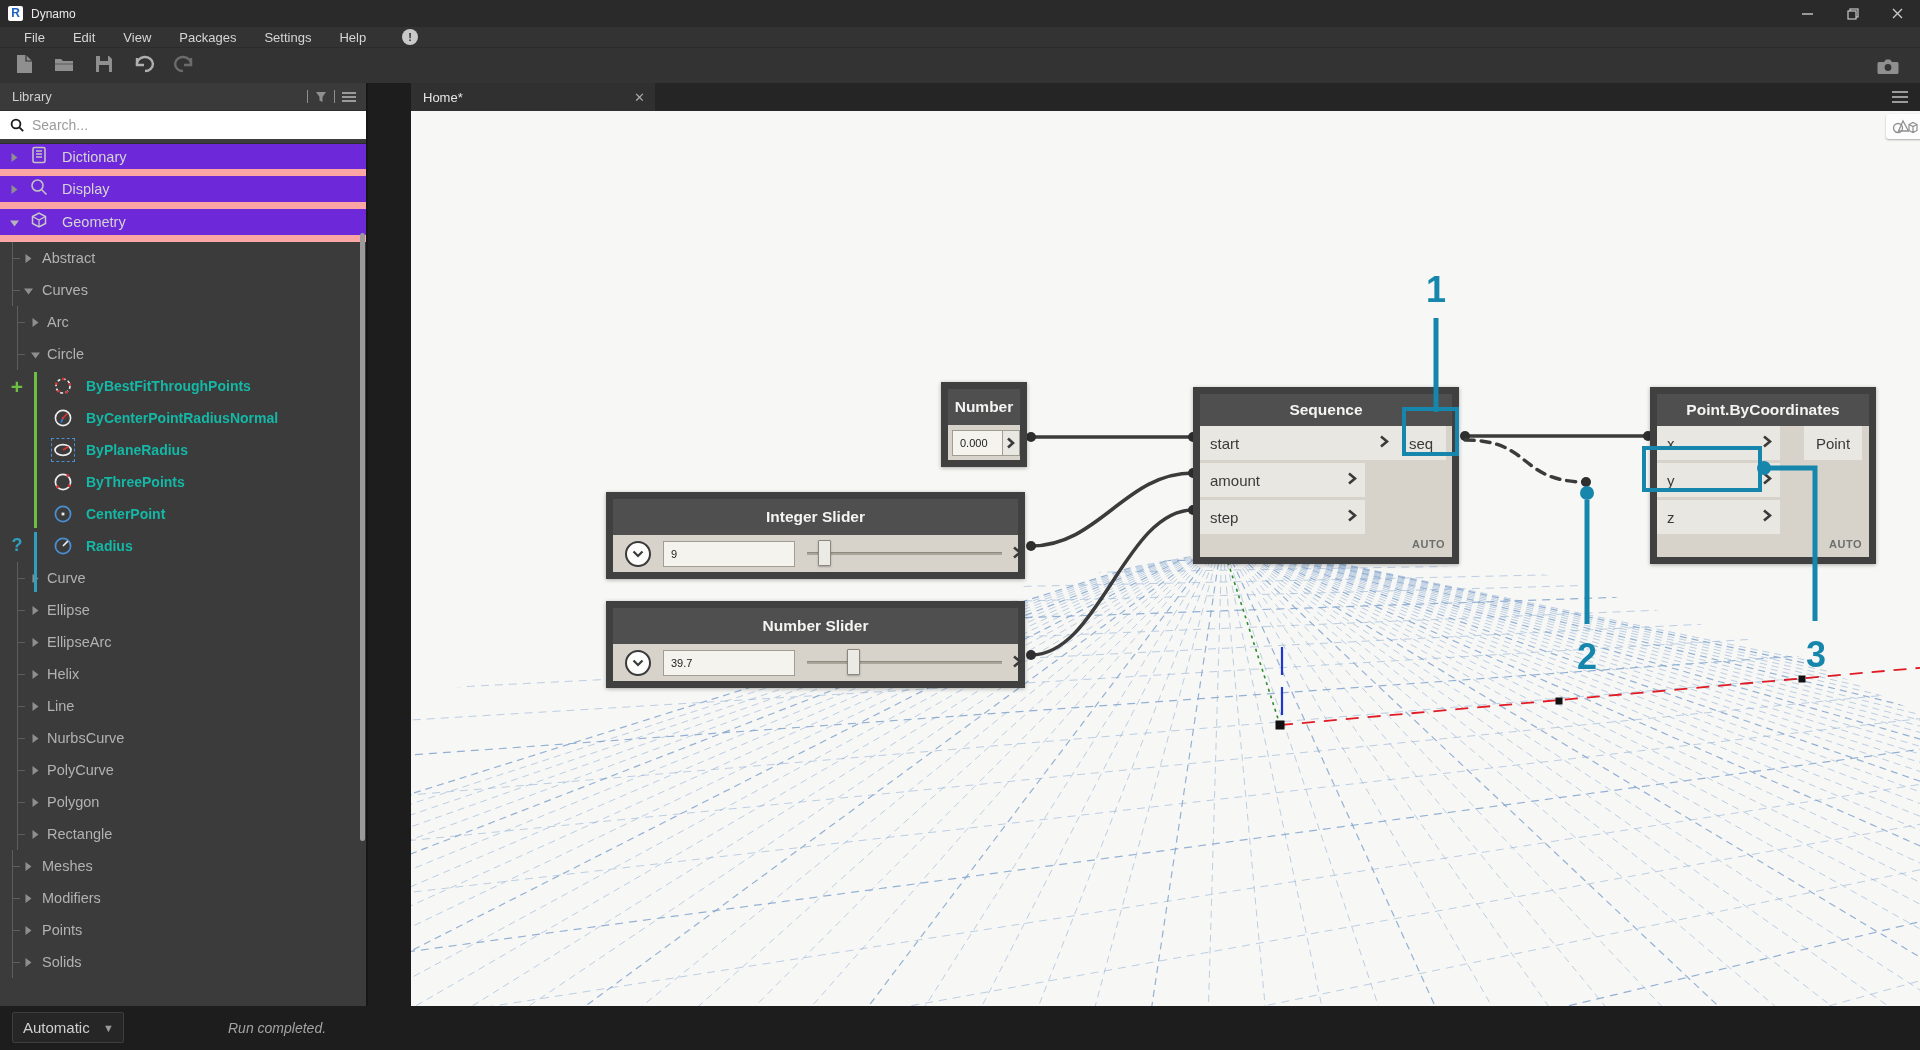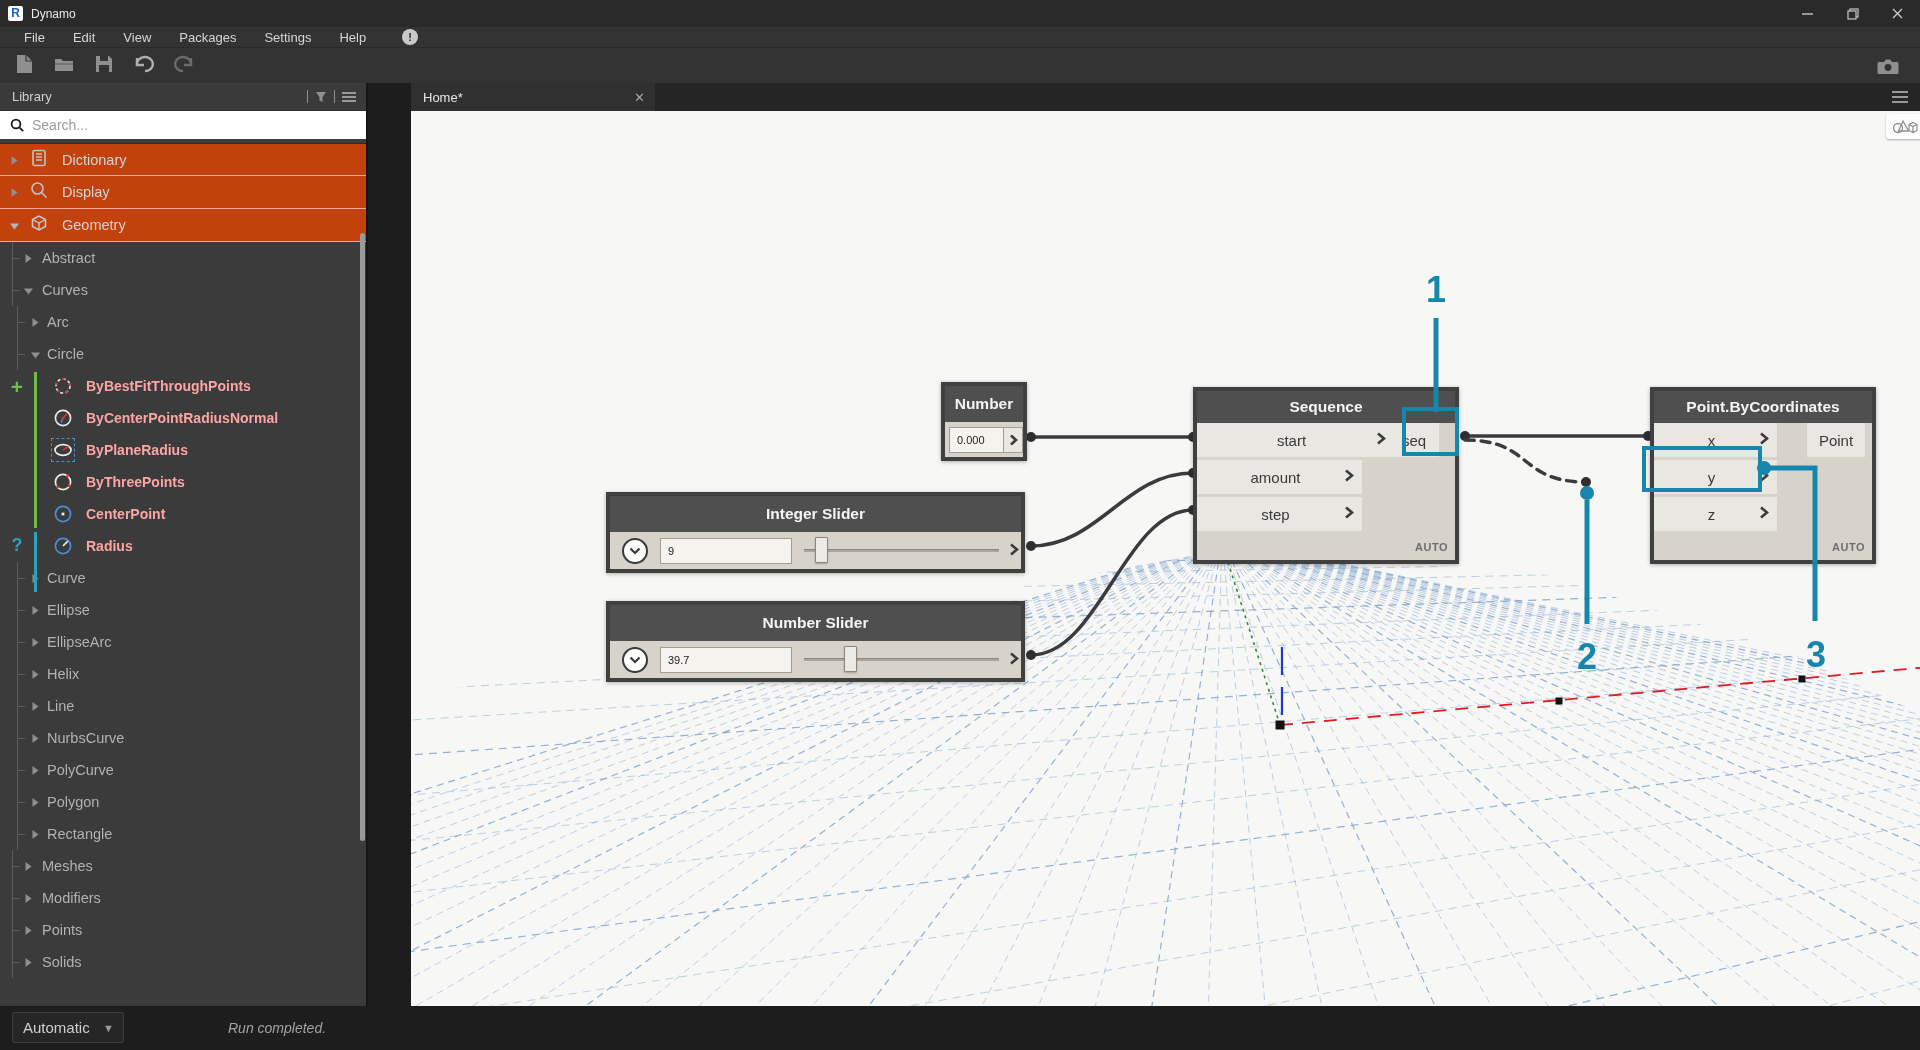--- a/index.html
+++ b/index.html
@@ -29,51 +29,51 @@
   .lib-title { color:#cfcfcf; font-size:13px; margin-left:12px; }
   .lib-tools { margin-left:auto; margin-right:10px; display:flex; align-items:center; gap:7px; }
   .pipe { width:1px; height:13px; background:#8f8f8f; }
   .search-row { height:28px; background:#ffffff; display:flex; align-items:center; }
   .search-row svg { margin-left:10px; }
   .search-input { border:none; outline:none; flex:1; font-size:14px; color:#333; margin-left:8px;
     font-family:"Liberation Sans", sans-serif; }
   .search-input::placeholder { color:#9b9b9b; }
   .tree { position:relative; flex:1; overflow:hidden; padding-top:4px; }
   .trow { position:relative; display:flex; align-items:center; }
-  .trow.cat { height:33px; background:#c2410c; border-bottom:1px solid #fca5a5; }
+  .trow.cat { height:33px; background:#6d28d9; border-bottom:7px solid #fca5a5; }
   .trow.cat:first-child { border-top:1px solid #2c2c2c; }
   .trow.sub, .trow.leaf { height:32px; }
   .cat-arrow { position:absolute; left:10px; }
   .cat-icon { position:absolute; left:30px; top:50%; transform:translateY(-50%); }
   .cat-label { position:absolute; left:62px; font-size:14.5px; color:#d4d4d4; }
   .sub-label { font-size:14.5px; color:#b2b2b2; position:absolute; }
   .vline { position:absolute; width:1px; background:#5d5d5d; top:0; bottom:0; }
   .htick { position:absolute; height:1px; background:#5d5d5d; top:50%; }
   .leaf-icon { position:absolute; left:52px; top:50%; transform:translateY(-50%); width:22px; height:22px;
     display:flex; align-items:center; justify-content:center; }
   .leaf-icon.sel { outline:1px dashed #4a8fd2; }
-  .leaf-label { position:absolute; left:86px; font-size:14px; font-weight:bold; color:#fca5a5; }
+  .leaf-label { position:absolute; left:86px; font-size:14px; font-weight:bold; color:#14b8a6; }
   .accent-bar { position:absolute; width:3px; left:34px; }
   .group-marker { position:absolute; left:9px; font-weight:bold; width:16px; text-align:center; }
   .scroll-thumb { position:absolute; right:1px; top:150px; width:5px; height:608px; background:#9a9a9a; border-radius:3px; }
 
   
   .workspace { flex:1; display:flex; flex-direction:column; position:relative; }
   .tabbar { height:28px; background:#252525; display:flex; align-items:center; position:relative;}
   .tab { width:244px; height:28px; background:#303030; display:flex; align-items:center; position:relative;}
   .tab-label { color:#e6e6e6; font-size:13px; margin-left:12px; }
   .tab-close { position:absolute; right:10px; color:#a8a8a8; font-size:13px; }
   .tabbar-menu { position:absolute; right:12px; display:flex; flex-direction:column; gap:3px; }
   .tabbar-menu span { display:block; width:16px; height:2px; background:#9a9a9a; }
   .canvas { position:relative; flex:1; background:#f7f7f6; overflow:hidden; }
   .canvas svg.layer { position:absolute; left:0; top:0; pointer-events:none; }
 
   
-  .node { position:absolute; border:4px solid #404040; background:#d7d3cb;
-    box-shadow:0 1px 4px rgba(0,0,0,.3); z-index:3;text-align:center; }
+  .node { position:absolute; border:7px solid #404040; background:#d7d3cb;
+    box-shadow:0 1px 4px rgba(0,0,0,.3); z-index:3; }
   .node-header { height:32px; background:#4f4f4f; color:#f4f4f2; font-weight:bold; font-size:15.5px;
     display:flex; align-items:center; justify-content:center; }
   .node.small .node-header { height:36px; }
   .vrow { position:relative; height:35px; display:flex; align-items:center; }
   .vbox { background:#f5f3ee; border:1px solid #a29d92; height:26px; display:flex; align-items:center;
     padding-left:7px; font-size:11px; color:#222; }
   .portbox { background:#e9e7e1; border:1px solid #a29d92; border-left:none; height:26px;
     display:flex; align-items:center; justify-content:center; }
   .in-row { position:absolute; left:0; height:34px; background:#e9e7e1; display:flex; align-items:center; }
   .in-name { margin-left:10px; font-size:15px; color:#3a3a3a; flex:1; }
@@ -685,21 +685,21 @@
             <span class="in-chev"><svg width="10" height="13">
                 <path d="M2 1.5 L8 6.5 L2 11.5" fill="none" stroke="#3a3a3a" stroke-width="2.6"></path>
               </svg></span>
           </div>
           <div class="in-row" style="top:106px;width:165px">
             <span class="in-name">step</span>
             <span class="in-chev"><svg width="10" height="13">
                 <path d="M2 1.5 L8 6.5 L2 11.5" fill="none" stroke="#3a3a3a" stroke-width="2.6"></path>
               </svg></span>
           </div>
-          <div class="out-box" style="top:32px;right:16px;width:50px">seq</div>
+          <div class="out-box" style="top:32px;right:6px;width:50px">seq</div>
           <div class="node-footer">AUTO</div>
         </div>
         <div class="node" style="left: 1239px; top: 276px; width: 226px; height: 177px;">
           <div class="node-header">Point.ByCoordinates</div>
           <div class="in-row" style="top:32px;width:123px">
             <span class="in-name">x</span>
             <span class="in-chev"><svg width="10" height="13">
                 <path d="M2 1.5 L8 6.5 L2 11.5" fill="none" stroke="#3a3a3a" stroke-width="2.6"></path>
               </svg></span>
           </div>

